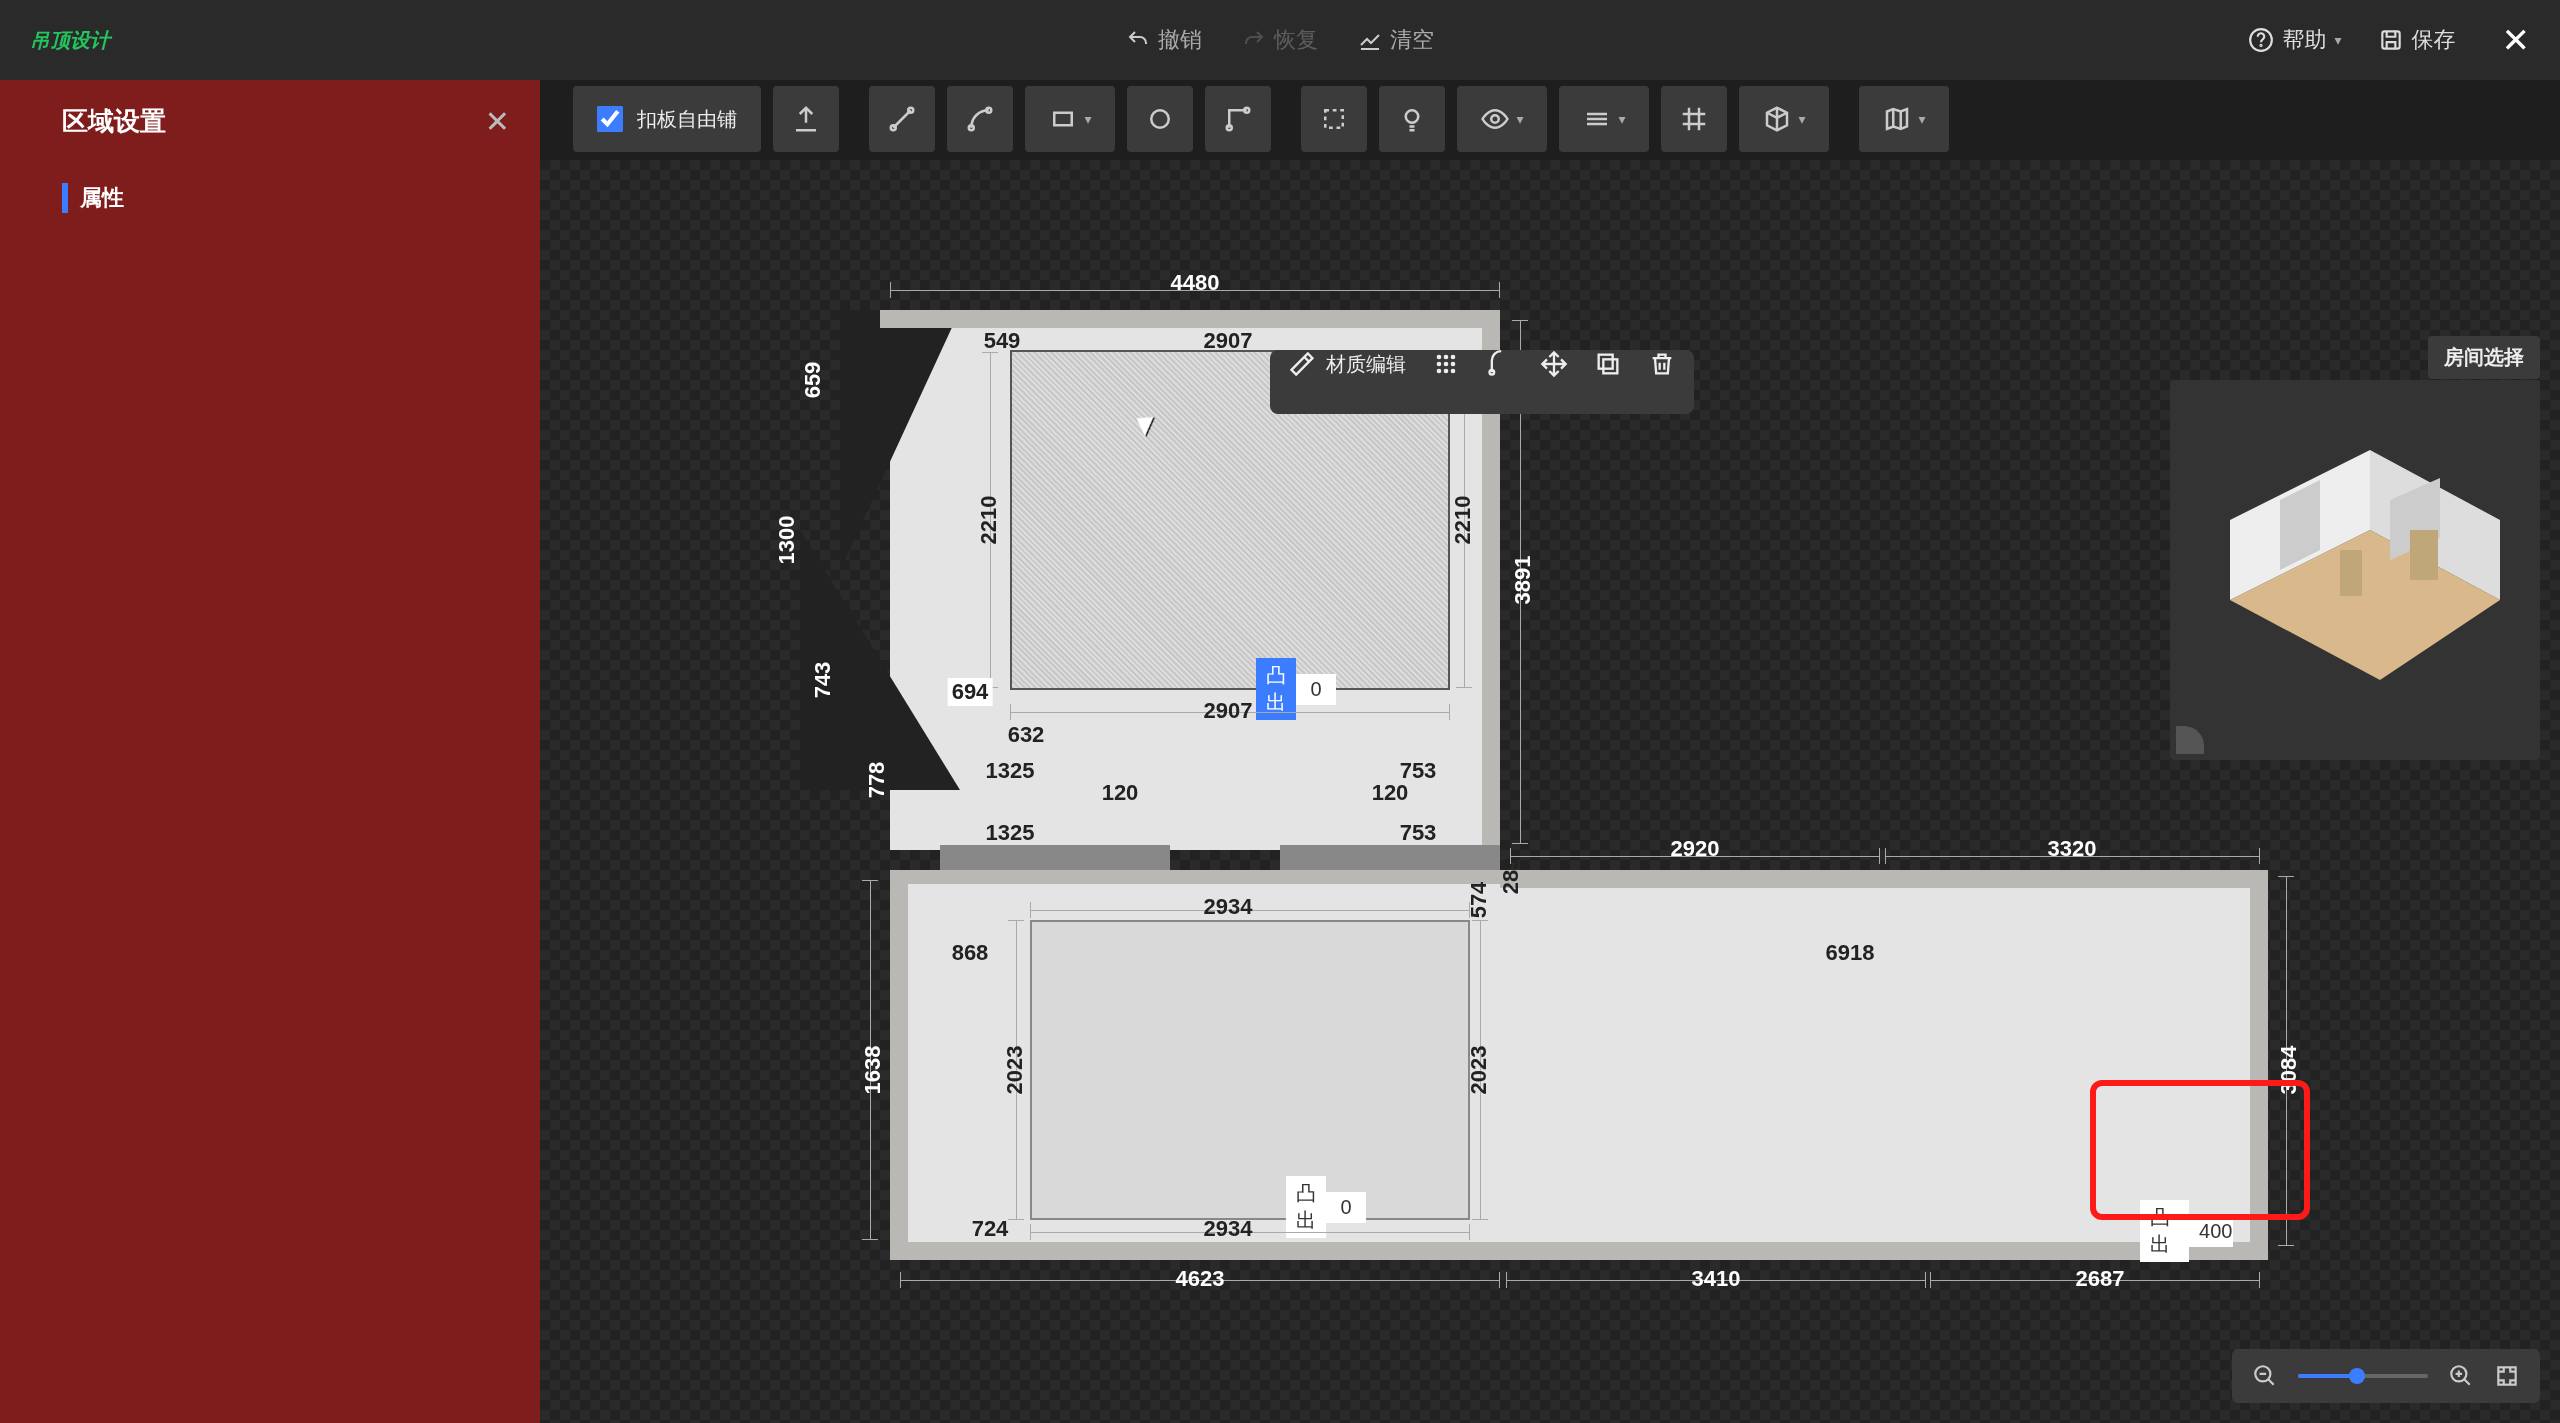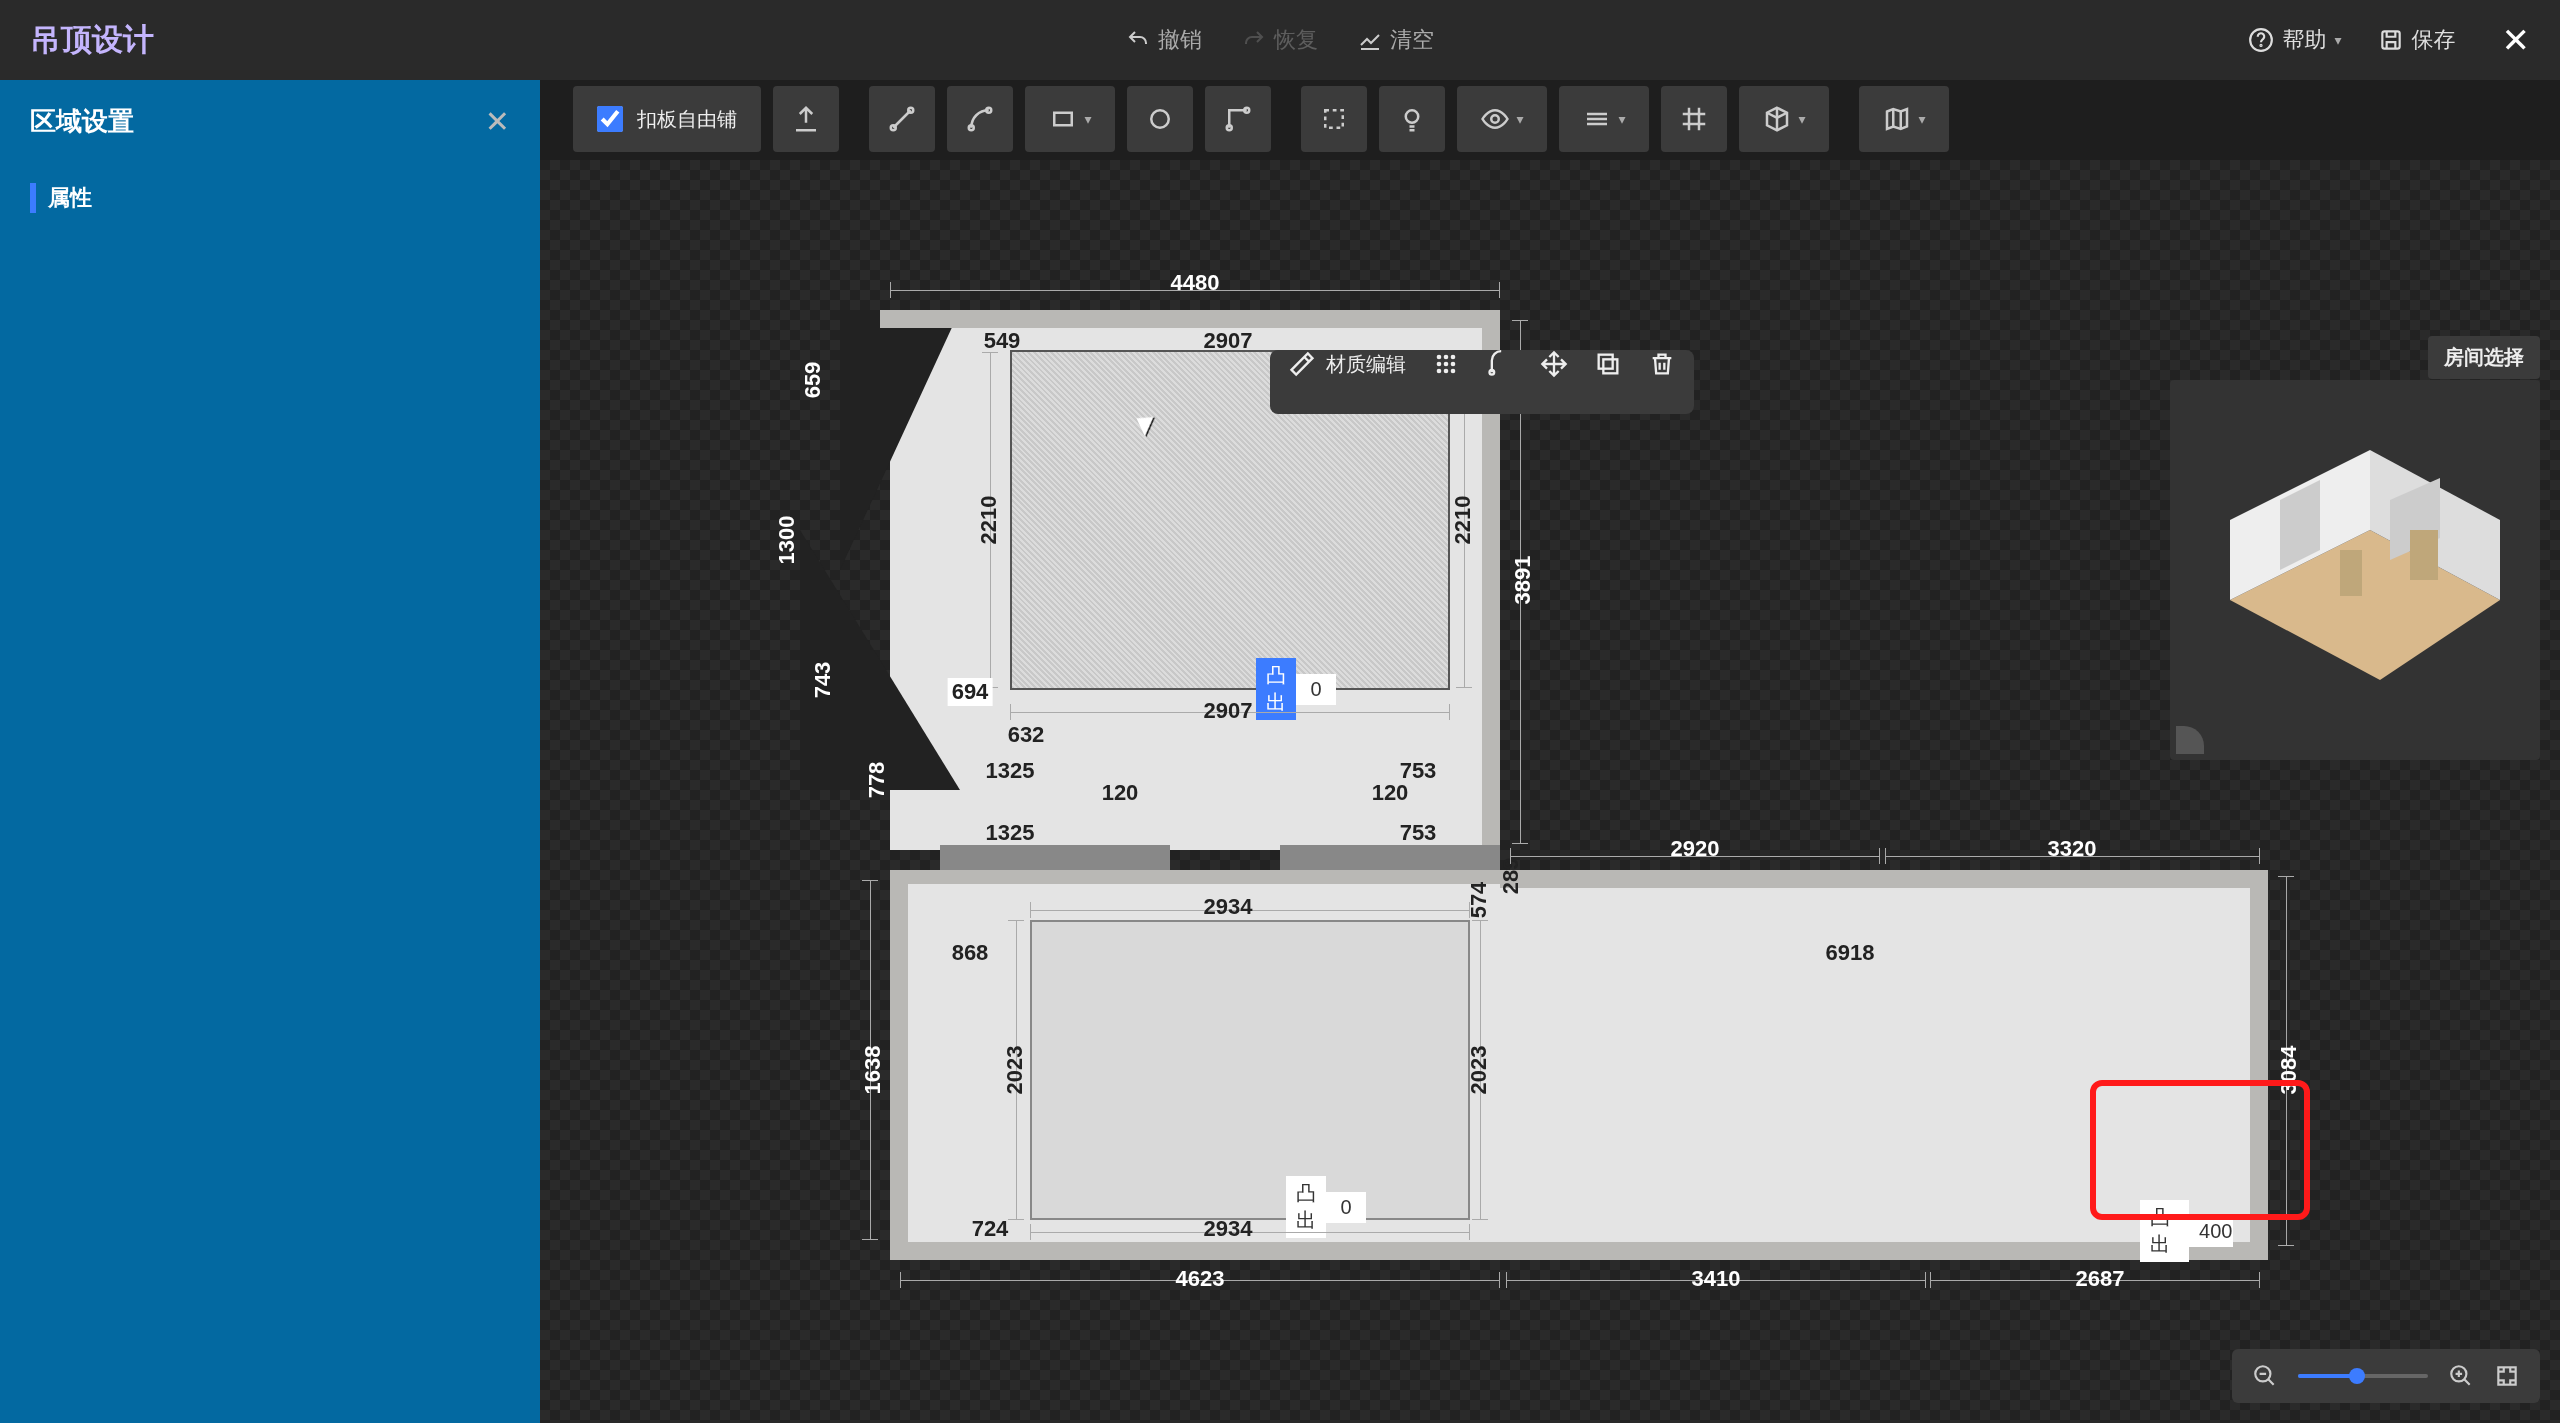--- a/index.html
+++ b/index.html
@@ -1,29 +1,29 @@
 <!DOCTYPE html>
 <html><head>
 <meta charset="utf-8">
 <style>
   * { margin: 0; padding: 0; box-sizing: border-box; font-family: -apple-system, "Microsoft YaHei", sans-serif; }
   html, body { width: 2560px; height: 1423px; overflow: hidden; background: #1e1e1e; color: #ccc; }
 
   
   .header { position: absolute; top: 0; left: 0; right: 0; height: 80px; background: #2a2a2a; display: flex; align-items: center; padding: 0 30px; }
-  .header-title { color: #c4b5fd; font-size: 31px; font-weight: 600; }
+  .header-title { color: #22c55e; font-size: 20px; font-weight: 600; font-style: italic; }
   .header-center { position: absolute; left: 50%; transform: translateX(-50%); display: flex; gap: 40px; }
   .header-btn { display: flex; align-items: center; gap: 8px; color: #aaa; font-size: 22px; cursor: pointer; }
   .header-btn.disabled { opacity: 0.4; }
   .header-right { margin-left: auto; display: flex; align-items: center; gap: 36px; }
   .header-right .hr-item { display: flex; align-items: center; gap: 8px; color: #ddd; font-size: 22px; cursor: pointer; }
   .close-x { font-size: 34px; color: #fff; cursor: pointer; margin-left: 10px; }
 
   
-  .left-panel { position: absolute; top: 80px; left: 0; width: 540px; bottom: 0; background: #0369a1; }
+  .left-panel { position: absolute; top: 80px; left: 0; width: 540px; bottom: 0; background: #7f1d1d; padding-left: 32px; }
   .lp-head { display: flex; align-items: center; justify-content: space-between; padding: 24px 30px; }
   .lp-title { color: #fff; font-size: 26px; font-weight: 600; }
   .lp-close { color: #bbb; font-size: 30px; cursor: pointer; }
   .lp-section { padding: 20px 30px; }
   .lp-section-title { color: #fff; font-size: 22px; font-weight: 600; border-left: 6px solid #3c7cff; padding-left: 12px; }
 
   
   .toolbar { position: absolute; top: 86px; left: 558px; height: 66px; display: flex; gap: 12px; align-items: center; padding-left: 15px; }
   .tb-chk-wrap { background: #3b3b3b; height: 66px; display: flex; align-items: center; padding: 0 24px; border-radius: 4px; }
   .tb-chk { width: 26px; height: 26px; accent-color: #3c7cff; margin-right: 14px; }

